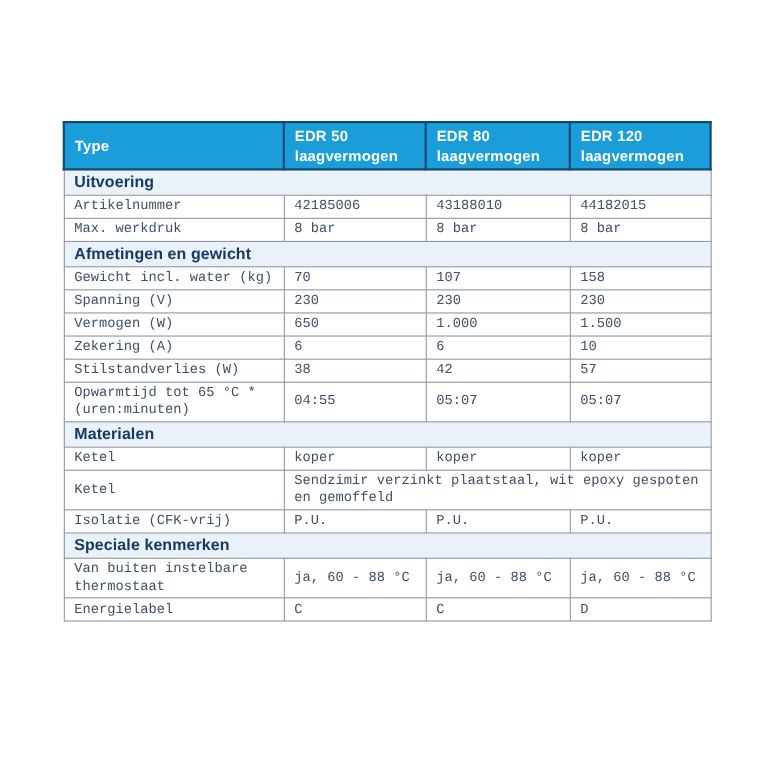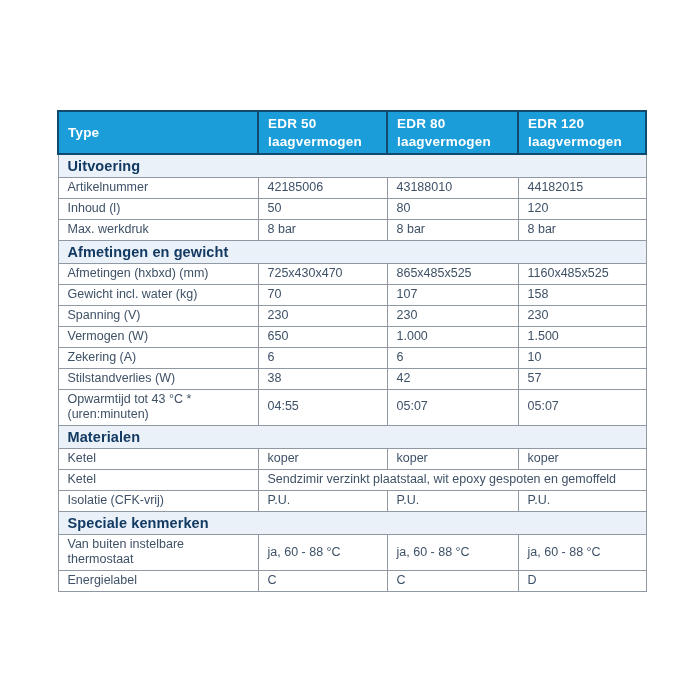--- a/index.html
+++ b/index.html
@@ -48,21 +48,21 @@
     color: var(--section-text, #123a63);
     font-size: 14.5px;
     font-weight: bold;
     padding: 2px 8px 2px 9px;
     border: 1px solid var(--cell-border, #8f98a3);
     vertical-align: middle;
     letter-spacing: 0.1px;
     margin-top: 24px;
   }
 
-  tr.data-row { height: 21px; }
+  tr.data-row { height: 21px; font-family: Liberation Mono, monospace; }
   tr.data-row.tall { height: 32px; }
   tr.data-row td {
     background: #ffffff;
     color: var(--cell-text, #3e5166);
     font-size: 12.5px;
     padding: 2px 8px 2px 9px;
     border: 1px solid var(--cell-border, #8f98a3);
     vertical-align: middle;
     line-height: 1.25;
   }
@@ -101,42 +101,30 @@
       <tr class="section-row">
         <td colspan="4">Uitvoering</td>
       </tr>
       <tr class="data-row">
         <td>Artikelnummer</td>
         <td>42185006</td>
         <td>43188010</td>
         <td>44182015</td>
       </tr>
       <tr class="data-row">
-        <td>Inhoud (l)</td>
-        <td>50</td>
-        <td>80</td>
-        <td>120</td>
-      </tr>
-      <tr class="data-row">
         <td>Max. werkdruk</td>
         <td>8 bar</td>
         <td>8 bar</td>
         <td>8 bar</td>
       </tr>
 
       <tr class="section-row">
         <td colspan="4">Afmetingen en gewicht</td>
       </tr>
       <tr class="data-row">
-        <td>Afmetingen (hxbxd) (mm)</td>
-        <td>725x430x470</td>
-        <td>865x485x525</td>
-        <td>1160x485x525</td>
-      </tr>
-      <tr class="data-row">
         <td>Gewicht incl. water (kg)</td>
         <td>70</td>
         <td>107</td>
         <td>158</td>
       </tr>
 
       <tr class="data-row">
         <td>Spanning (V)</td>
         <td>230</td>
         <td>230</td>
@@ -155,21 +143,21 @@
         <td>10</td>
       </tr>
       <tr class="data-row">
         <td>Stilstandverlies (W)</td>
         <td>38</td>
         <td>42</td>
         <td>57</td>
       </tr>
       <tr class="data-row tall">
         <td>
-          <span class="label-line">Opwarmtijd tot  43 °C *</span>
+          <span class="label-line">Opwarmtijd tot  65 °C *</span>
           <span class="label-line">(uren:minuten)</span>
         </td>
         <td>04:55</td>
         <td>05:07</td>
         <td>05:07</td>
       </tr>
 
       <tr class="section-row">
         <td colspan="4">Materialen</td>
       </tr>

